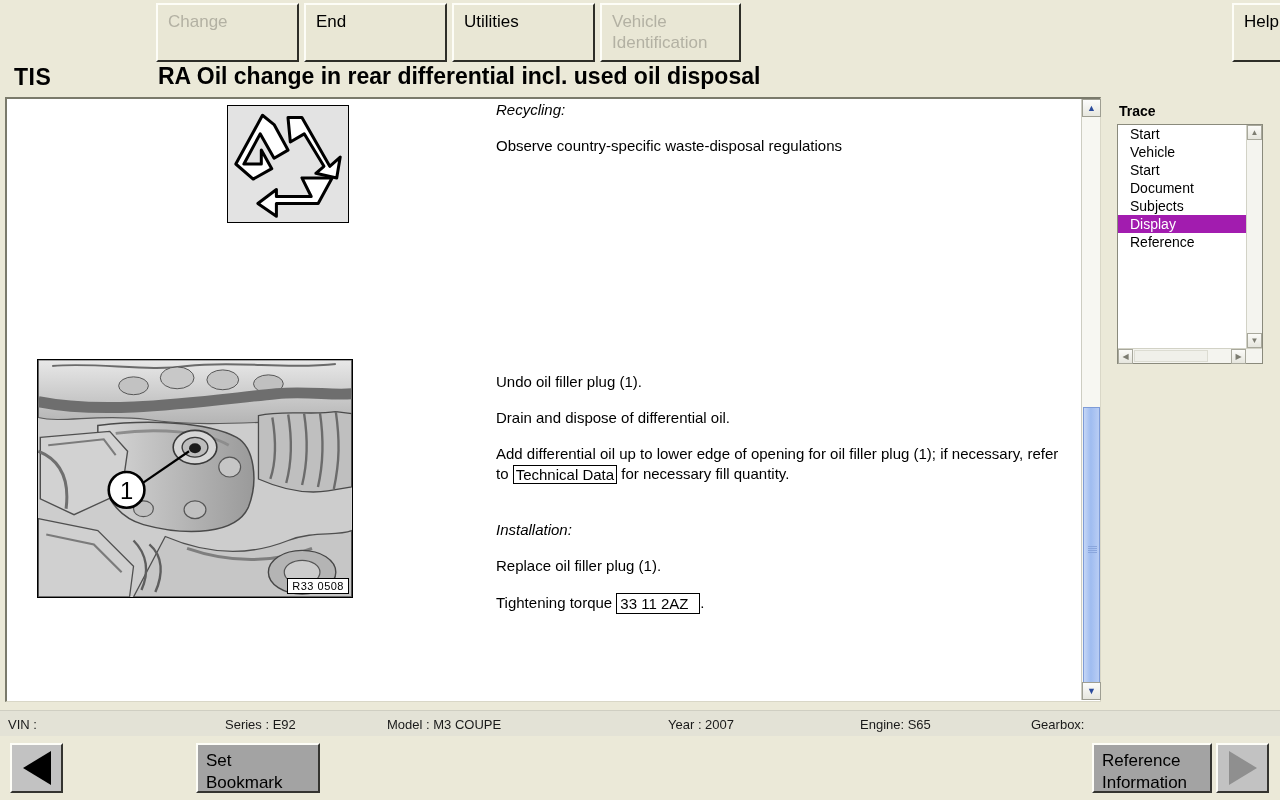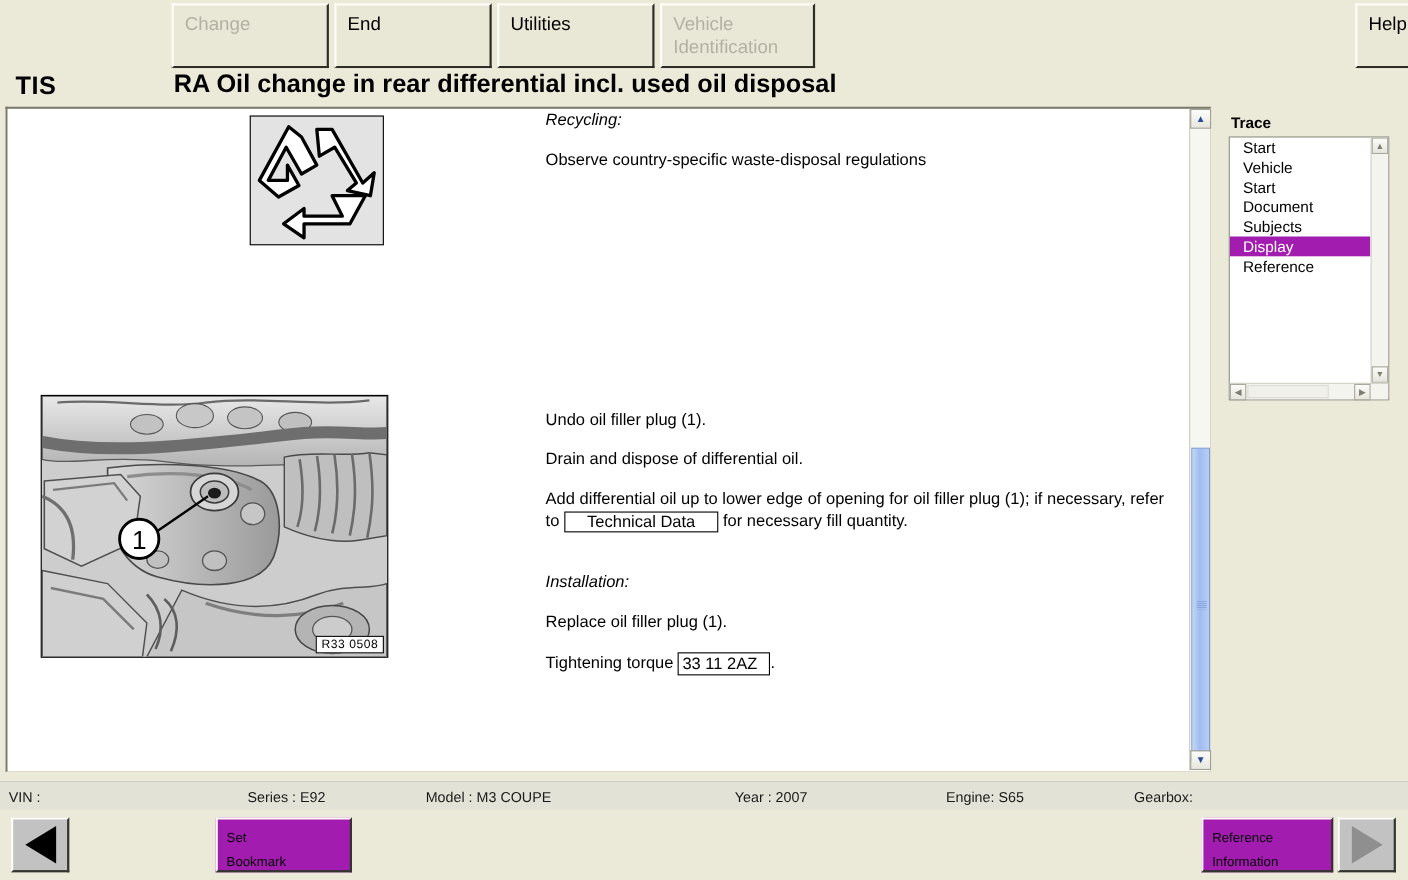--- a/index.html
+++ b/index.html
@@ -60,21 +60,21 @@
     padding: 1px 4px; letter-spacing: .5px; color:#000;
   }
 
   
   #textcol { position: absolute; left: 489px; top: 0px; width: 570px; }
   .para { font-size: 15px; color: #000; line-height: 20px; margin-bottom: 16px; }
   .para.ital { font-style: italic; }
   .gap-lg { height: 200px; }
   .gap-md { height: 20px; }
   .linkbox {
-    display: inline-block; border: 1px solid #000; padding: 0 20px;
+    display: inline-block; border: 1px solid #000; padding: 0 2px;
     line-height: 17px; position: relative; top: 1px;
   }
   .valbox {
     display: inline-block; border: 1px solid #000; padding: 0 3px;
     min-width: 84px; line-height: 19px; position: relative; top: 1px;
   }
 
   
   #vscroll {
     position: absolute; right: 0px; top: 0px; width: 19px; height: 601px;
@@ -123,24 +123,24 @@
     position: absolute; left: 0; top: 710px; width: 1280px; height: 26px;
     background: #e3e2d6; border-top: 1px solid #cfcec2;
     font-size: 13px; color: #1a1a1a;
   }
   #statusbar span { position: absolute; top: 6px; white-space: nowrap; }
 
   
   #bottombar { position: absolute; left: 0; top: 738px; width: 1280px; height: 62px; background:#ebe9d8; }
   .nbtn {
     position: absolute; top: 5px; height: 50px;
-    background: #a21caf;
+    background: #a3a3a3;
     border-top: 2px solid #fdfdf7; border-left: 2px solid #fdfdf7;
     border-right: 2px solid #343430; border-bottom: 2px solid #343430;
-    font-size: 12px; color: #000; line-height: 22px; padding: 5px 0 0 8px;
+    font-size: 17px; color: #000; line-height: 22px; padding: 5px 0 0 8px;
     text-align: left; white-space: pre-line; cursor: default;
   }
   .arrowbtn {
     position: absolute; top: 5px; width: 53px; height: 50px;
     background: #c2c2c2;
     border-top: 2px solid #fdfdf7; border-left: 2px solid #fdfdf7;
     border-right: 2px solid #343430; border-bottom: 2px solid #343430;
     display: flex; align-items: center; justify-content: center;
   }
   .tri { width: 0; height: 0; }

